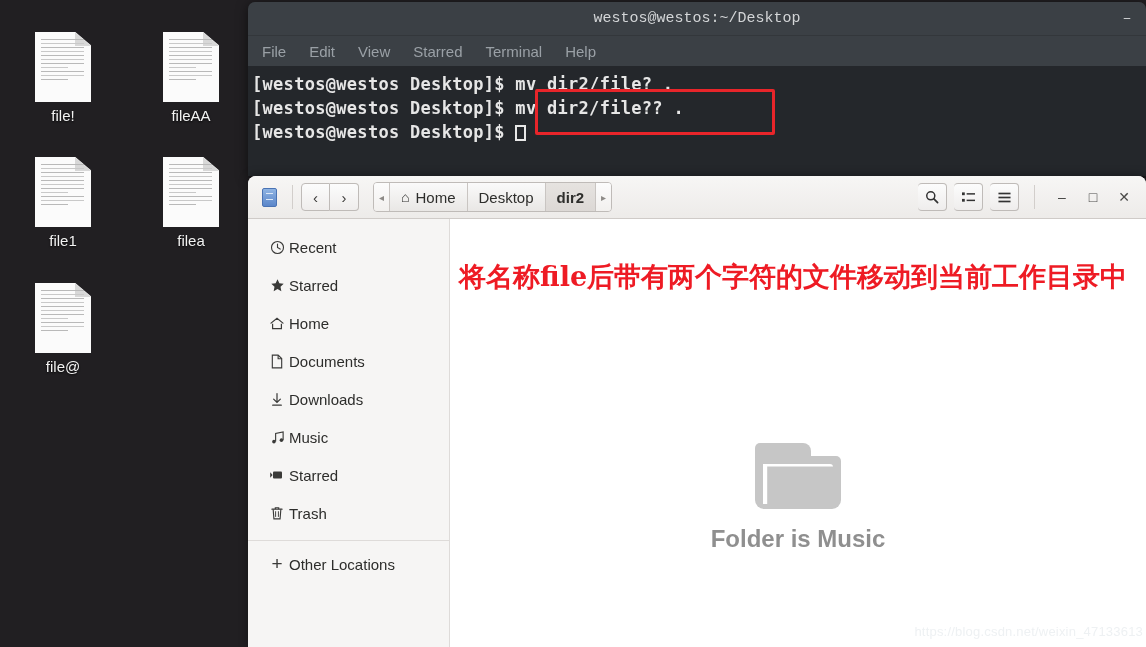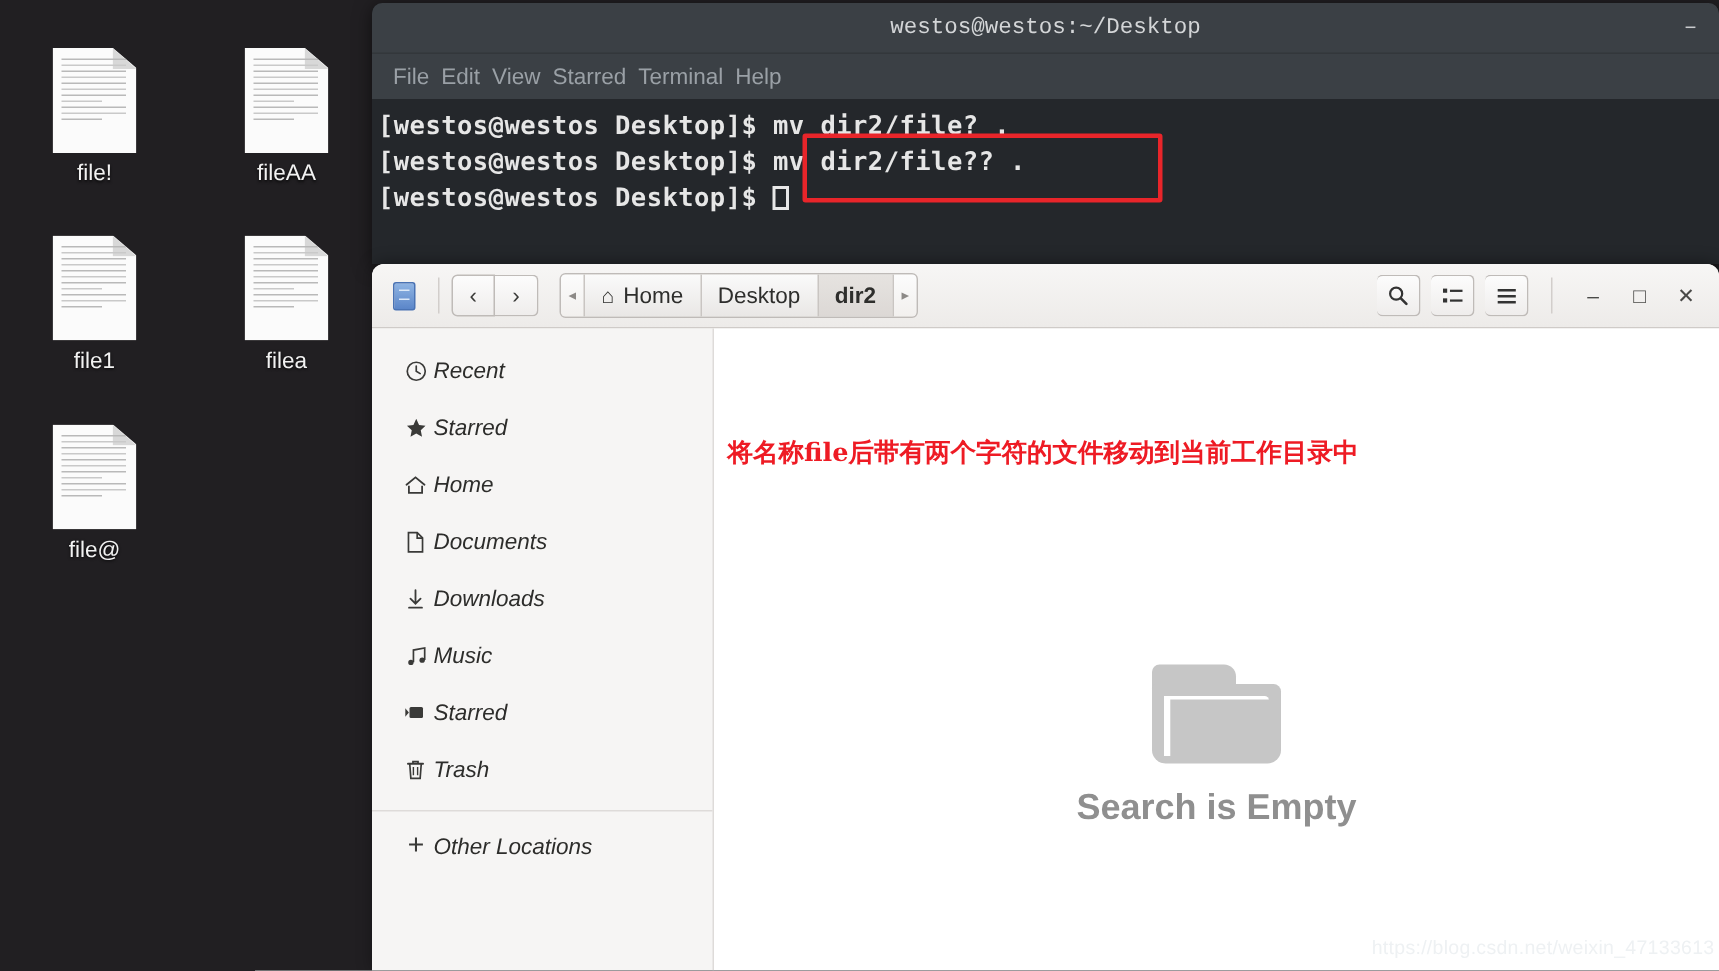--- a/index.html
+++ b/index.html
@@ -47,21 +47,21 @@
     font-family:Liberation Mono, monospace;
   }
   #term-title{
     position:absolute;left:0;right:0;top:0;height:33px;line-height:33px;
     text-align:center;color:#d3d5d7;font-size:15px;
   }
   #term-min{
     position:absolute;right:8px;top:0;height:33px;line-height:33px;width:22px;
     text-align:center;color:#c9cbcd;font-size:15px;cursor:default;
   }
-  #term-menubar{height:30px;background:#3b4045;padding-left:14px;display:flex;align-items:center;gap:8px;}
+  #term-menubar{height:30px;background:#3b4045;padding-left:14px;display:flex;align-items:center;gap:23px;}
   #term-menubar .mi{color:#9aa0a6;font-size:15px;cursor:default;}
   #term-body{
     padding:6px 0 0 0;background:#24272b;height:111px;position:relative;
     font-family:"DejaVu Sans Mono","Liberation Mono",monospace;
   }
   .term-line{
     color:#e6e6e6;font-size:17px;line-height:24px;white-space:pre;
     padding-left:4px;letter-spacing:.3px;font-weight:bold;
   }
   .cursor-box{
@@ -117,36 +117,36 @@
   .crumb:last-child{border-right:none;}
   .home-ico{margin-right:6px;font-size:14px;}
   #fm-right{margin-left:auto;display:flex;align-items:center;gap:7px;padding-right:4px;}
   .wbtn{
     width:24px;height:28px;display:flex;align-items:center;justify-content:center;
     color:#4a4a48;font-size:14px;cursor:default;
   }
 
   #fm-body{display:flex;height:428px;}
   #fm-sidebar{
-    width:228px;background:#f6f5f4;border-right:1px solid #dedbd9;
-    padding-top:9px;box-sizing:border-box;position:relative;font-style:italic;
+    width:202px;background:#f6f5f4;border-right:1px solid #dedbd9;
+    padding-top:9px;box-sizing:border-box;position:relative;
   }
   .side-item{
     display:flex;align-items:center;height:38px;padding-left:17px;
     font-size:15px;color:#2d2d2b;cursor:default;
   }
   .side-item .sic{
     width:24px;display:inline-flex;justify-content:center;align-items:center;
     font-size:14px;color:#3a3a38;
   }
   .side-sep{height:1px;background:#dedbd9;margin:8px 0 4px 0;}
   #fm-content{flex:1;background:#fff;position:relative;}
   #annotation{
-    position:absolute;left:9px;top:64px;right:12px;
-    color:#ee1b24;font-size:17px;line-height:39px;font-weight:bold;
+    position:absolute;left:9px;top:38px;right:12px;
+    color:#ee1b24;font-size:27px;line-height:39px;font-weight:bold;
     font-family:"DejaVu Serif","Liberation Serif",serif;
   }
   #empty-state{
     position:absolute;left:0;right:0;top:224px;text-align:center;
   }
   .folder-ico{
     width:86px;height:66px;margin:0 auto 16px auto;position:relative;
   }
   .folder-back{
     position:absolute;left:0;top:0;width:56px;height:18px;
@@ -473,21 +473,21 @@
       <div id="fm-content">
 
         <div id="annotation">将名称file后带有两个字符的文件移动到当前工作目录中</div>
 
         <div id="empty-state">
           <div class="folder-ico">
             <div class="folder-back"></div>
             <div class="folder-front"></div>
             <div class="folder-inner"></div>
           </div>
-          <div id="empty-label">Search is Empty</div>
+          <div id="empty-label">Folder is Music</div>
         </div>
 
         <div id="watermark">https://blog.csdn.net/weixin_47133613</div>
 
       </div>
 
     </div>
 
   </div>
 

